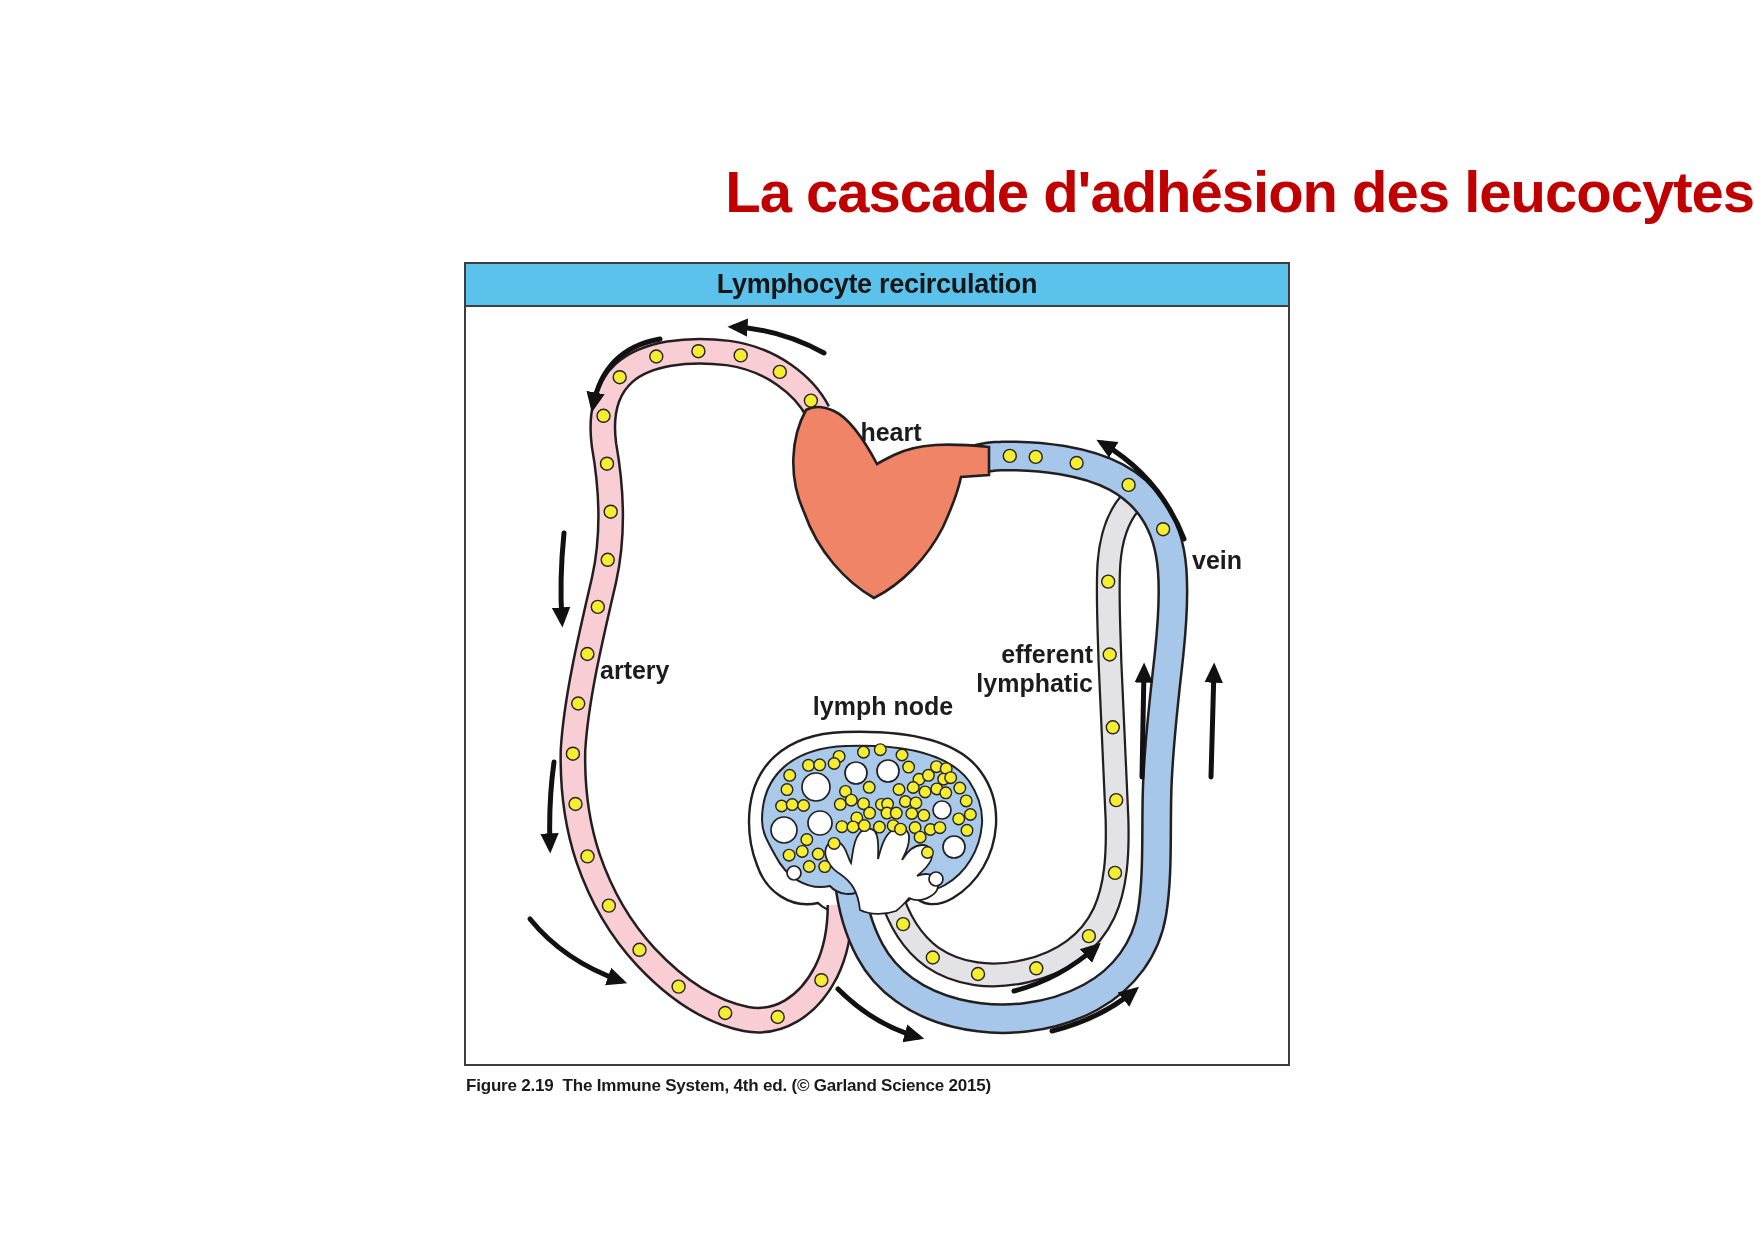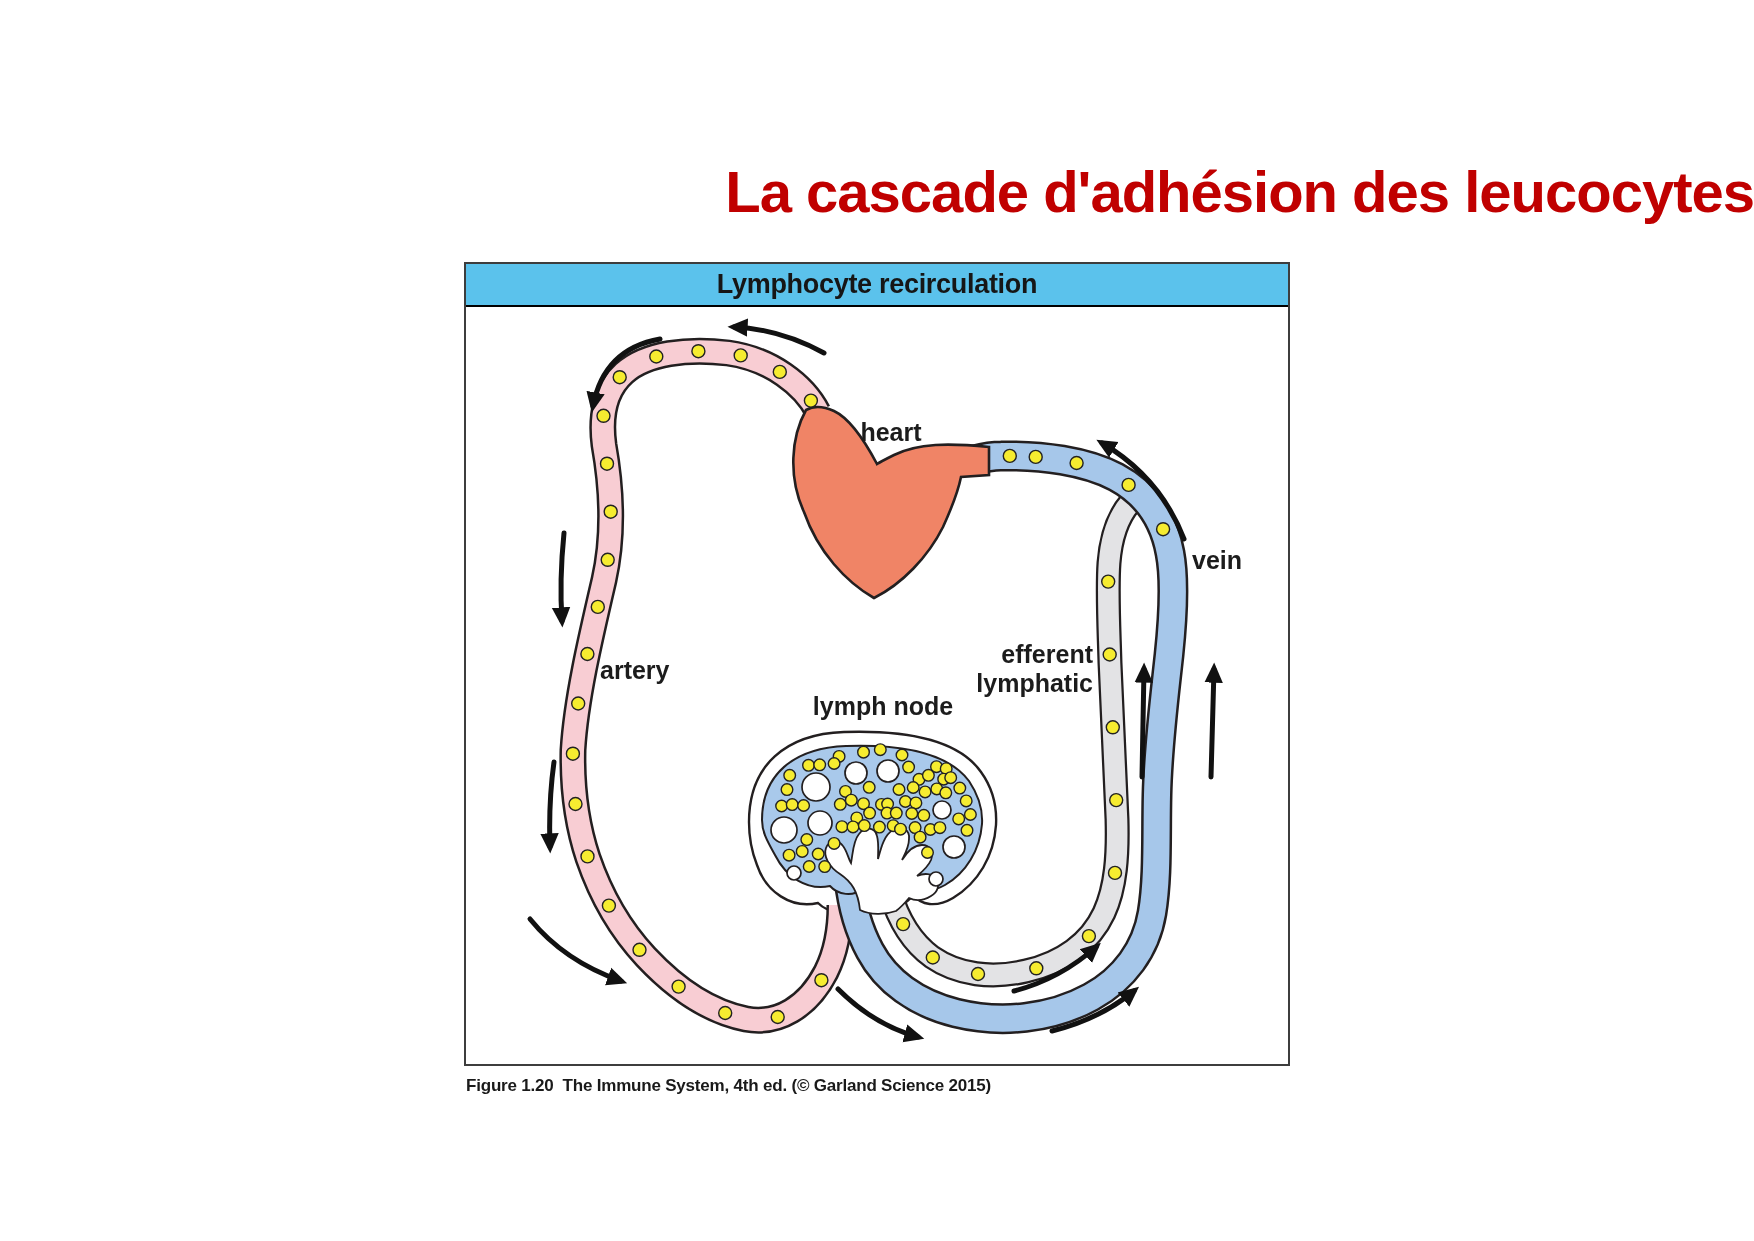--- a/index.html
+++ b/index.html
@@ -11,21 +11,21 @@
     position:absolute; left:0; top:158px; width:100%; margin:0;
     text-align:right; font-size:58px; font-weight:bold; letter-spacing:-1px;
     color:var(--title_red,#C00000);
   }
   .fig{
     position:absolute; left:464px; top:262px; width:822px;
     border:2px solid #3d3d3d; background:#fff; margin:0;
   }
   .fig-header{
     height:41px; background:var(--header_blue,#5BC2EC);
-    border-bottom:2px solid #000000;
+    border-bottom:2px solid #404040;
     display:flex; align-items:center; justify-content:center;
   }
   .fig-header span{
     font-size:27px; font-weight:bold; color:#161616; letter-spacing:-0.3px;
   }
   .fig-body{ width:798px; height:757px; }
   svg{ display:block; }
   .tube-outline{ fill:none; stroke:var(--outline_dark,#231F20); }
   .o-artery{ stroke-width:27px; }
   .o-vein{ stroke-width:31px; }
@@ -223,16 +223,16 @@
         <text class="lbl" x="134" y="372" text-anchor="start">artery</text>
         <text class="lbl" x="726" y="262" text-anchor="start">vein</text>
         <text class="lbl" x="627" y="356" text-anchor="end">efferent</text>
         <text class="lbl" x="627" y="385" text-anchor="end">lymphatic</text>
         <text class="lbl" x="417" y="408" text-anchor="middle">lymph node</text>
       </svg>
     </div>
   </figure>
 
   <div class="caption">
-    <span>Figure 1.20</span><span class="cap-text">The Immune System, 4th ed. (© Garland Science 2015)</span>
+    <span>Figure 2.19</span><span class="cap-text">The Immune System, 4th ed. (© Garland Science 2015)</span>
   </div>
 
 </div>
 
 </body></html>

